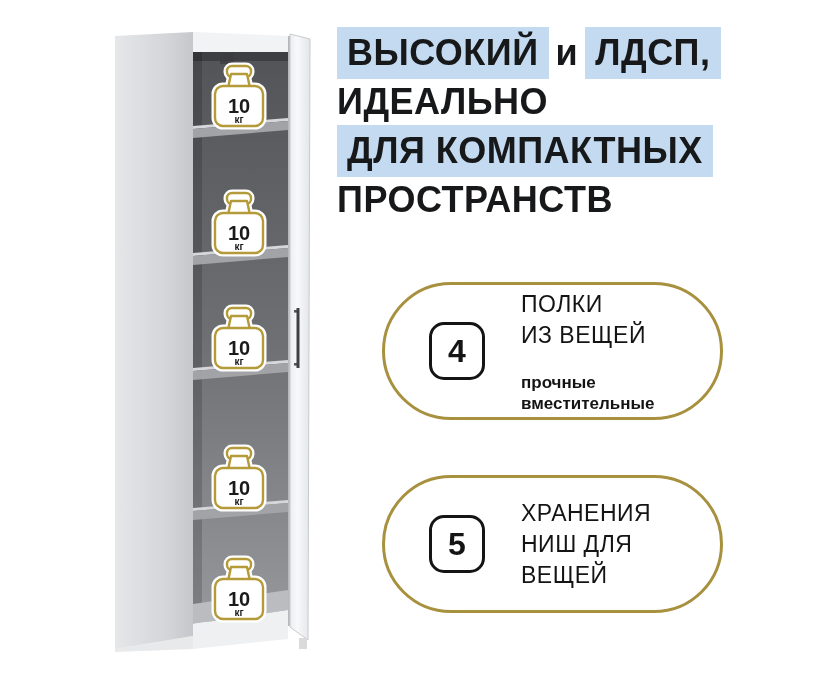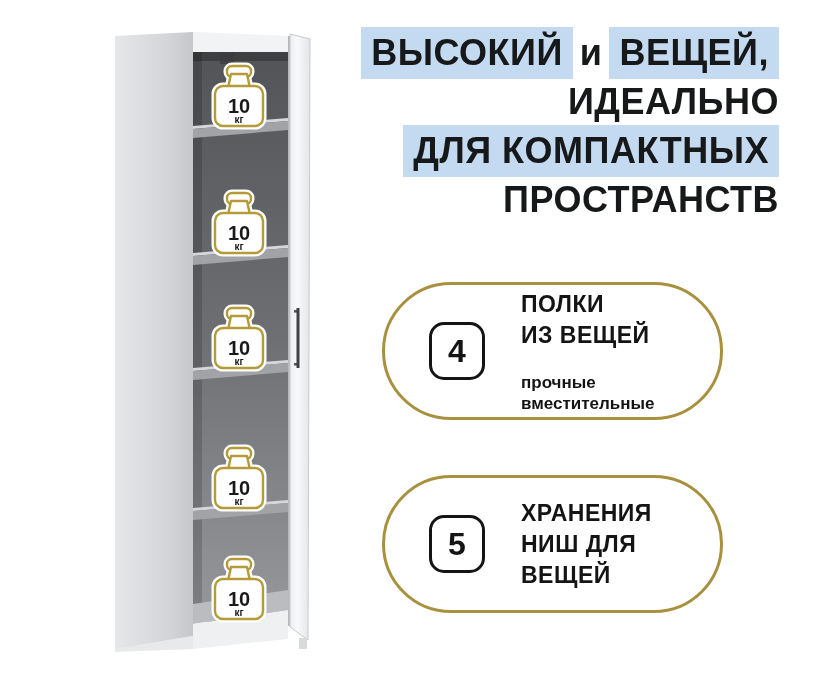--- a/index.html
+++ b/index.html
@@ -10,39 +10,39 @@
     color:#1a1b1d;
   }
   
   .cabinet-wrap{position:absolute;left:105px;top:26px;width:210px;height:640px;}
   
   .headline{
     position:absolute;left:337px;top:28px;width:442px;
     text-align:center;font-weight:bold;font-size:36px;line-height:50px;
     color:#17181a;letter-spacing:0.5px;
   }
-  .headline .row{height:49px;display:flex;align-items:center;justify-content:flex-end;white-space:nowrap;}
+  .headline .row{height:49px;display:flex;align-items:center;justify-content:flex-start;white-space:nowrap;}
   .hl{background:#c4daf0;padding:1px 10px;display:inline-block;}
   .plain-word{display:inline-block;margin:0 7px;}
   
   .pill{
     position:absolute;left:382px;width:341px;height:138px;
     border:3px solid #a8913e;border-radius:72px;background:#ffffff;
     box-sizing:border-box;display:flex;align-items:center;
     padding-left:44px;
   }
   .pill.p1{top:282px;}
   .pill.p2{top:475px;}
   .num-box{
     width:50px;height:52px;border:3px solid #141414;border-radius:15px;
     display:flex;align-items:center;justify-content:center;
     font-size:32px;font-weight:bold;color:#141414;flex:0 0 auto;
   }
   .pill-text{margin-left:36px;}
-  .pill-title{font-size:23px;font-weight:bold;line-height:31px;color:#141414;letter-spacing:0.5px;}
+  .pill-title{font-size:23px;font-weight:normal;line-height:31px;color:#141414;letter-spacing:0.5px;}
   .pill-sub{font-size:17px;font-weight:bold;line-height:21px;color:#141414;margin-top:21px;}
 </style>
 </head>
 <body>
 
 <div class="cabinet-wrap">
 <svg width="210" height="640" viewBox="0 0 210 640">
   <defs>
     <linearGradient id="gSide" x1="0" y1="0" x2="1" y2="0">
       <stop offset="0" stop-color="#e6e7e9"></stop>
@@ -172,21 +172,21 @@
     <text x="24" y="47" text-anchor="middle" font-size="20" font-weight="bold" fill="#1a1a1c">10</text>
     <text x="24" y="57" text-anchor="middle" font-size="10" font-weight="bold" fill="#1a1a1c">кг</text>
   </g>
 </svg>
 </div>
 
 <div class="headline">
   <div class="row">
     <span class="hl">ВЫСОКИЙ</span>
     <span class="plain-word">и</span>
-    <span class="hl">ВЕЩЕЙ,</span>
+    <span class="hl">ЛДСП,</span>
   </div>
   <div class="row">
     <span>ИДЕАЛЬНО</span>
   </div>
   <div class="row">
     <span class="hl">ДЛЯ КОМПАКТНЫХ</span>
   </div>
   <div class="row">
     <span>ПРОСТРАНСТВ</span>
   </div>

